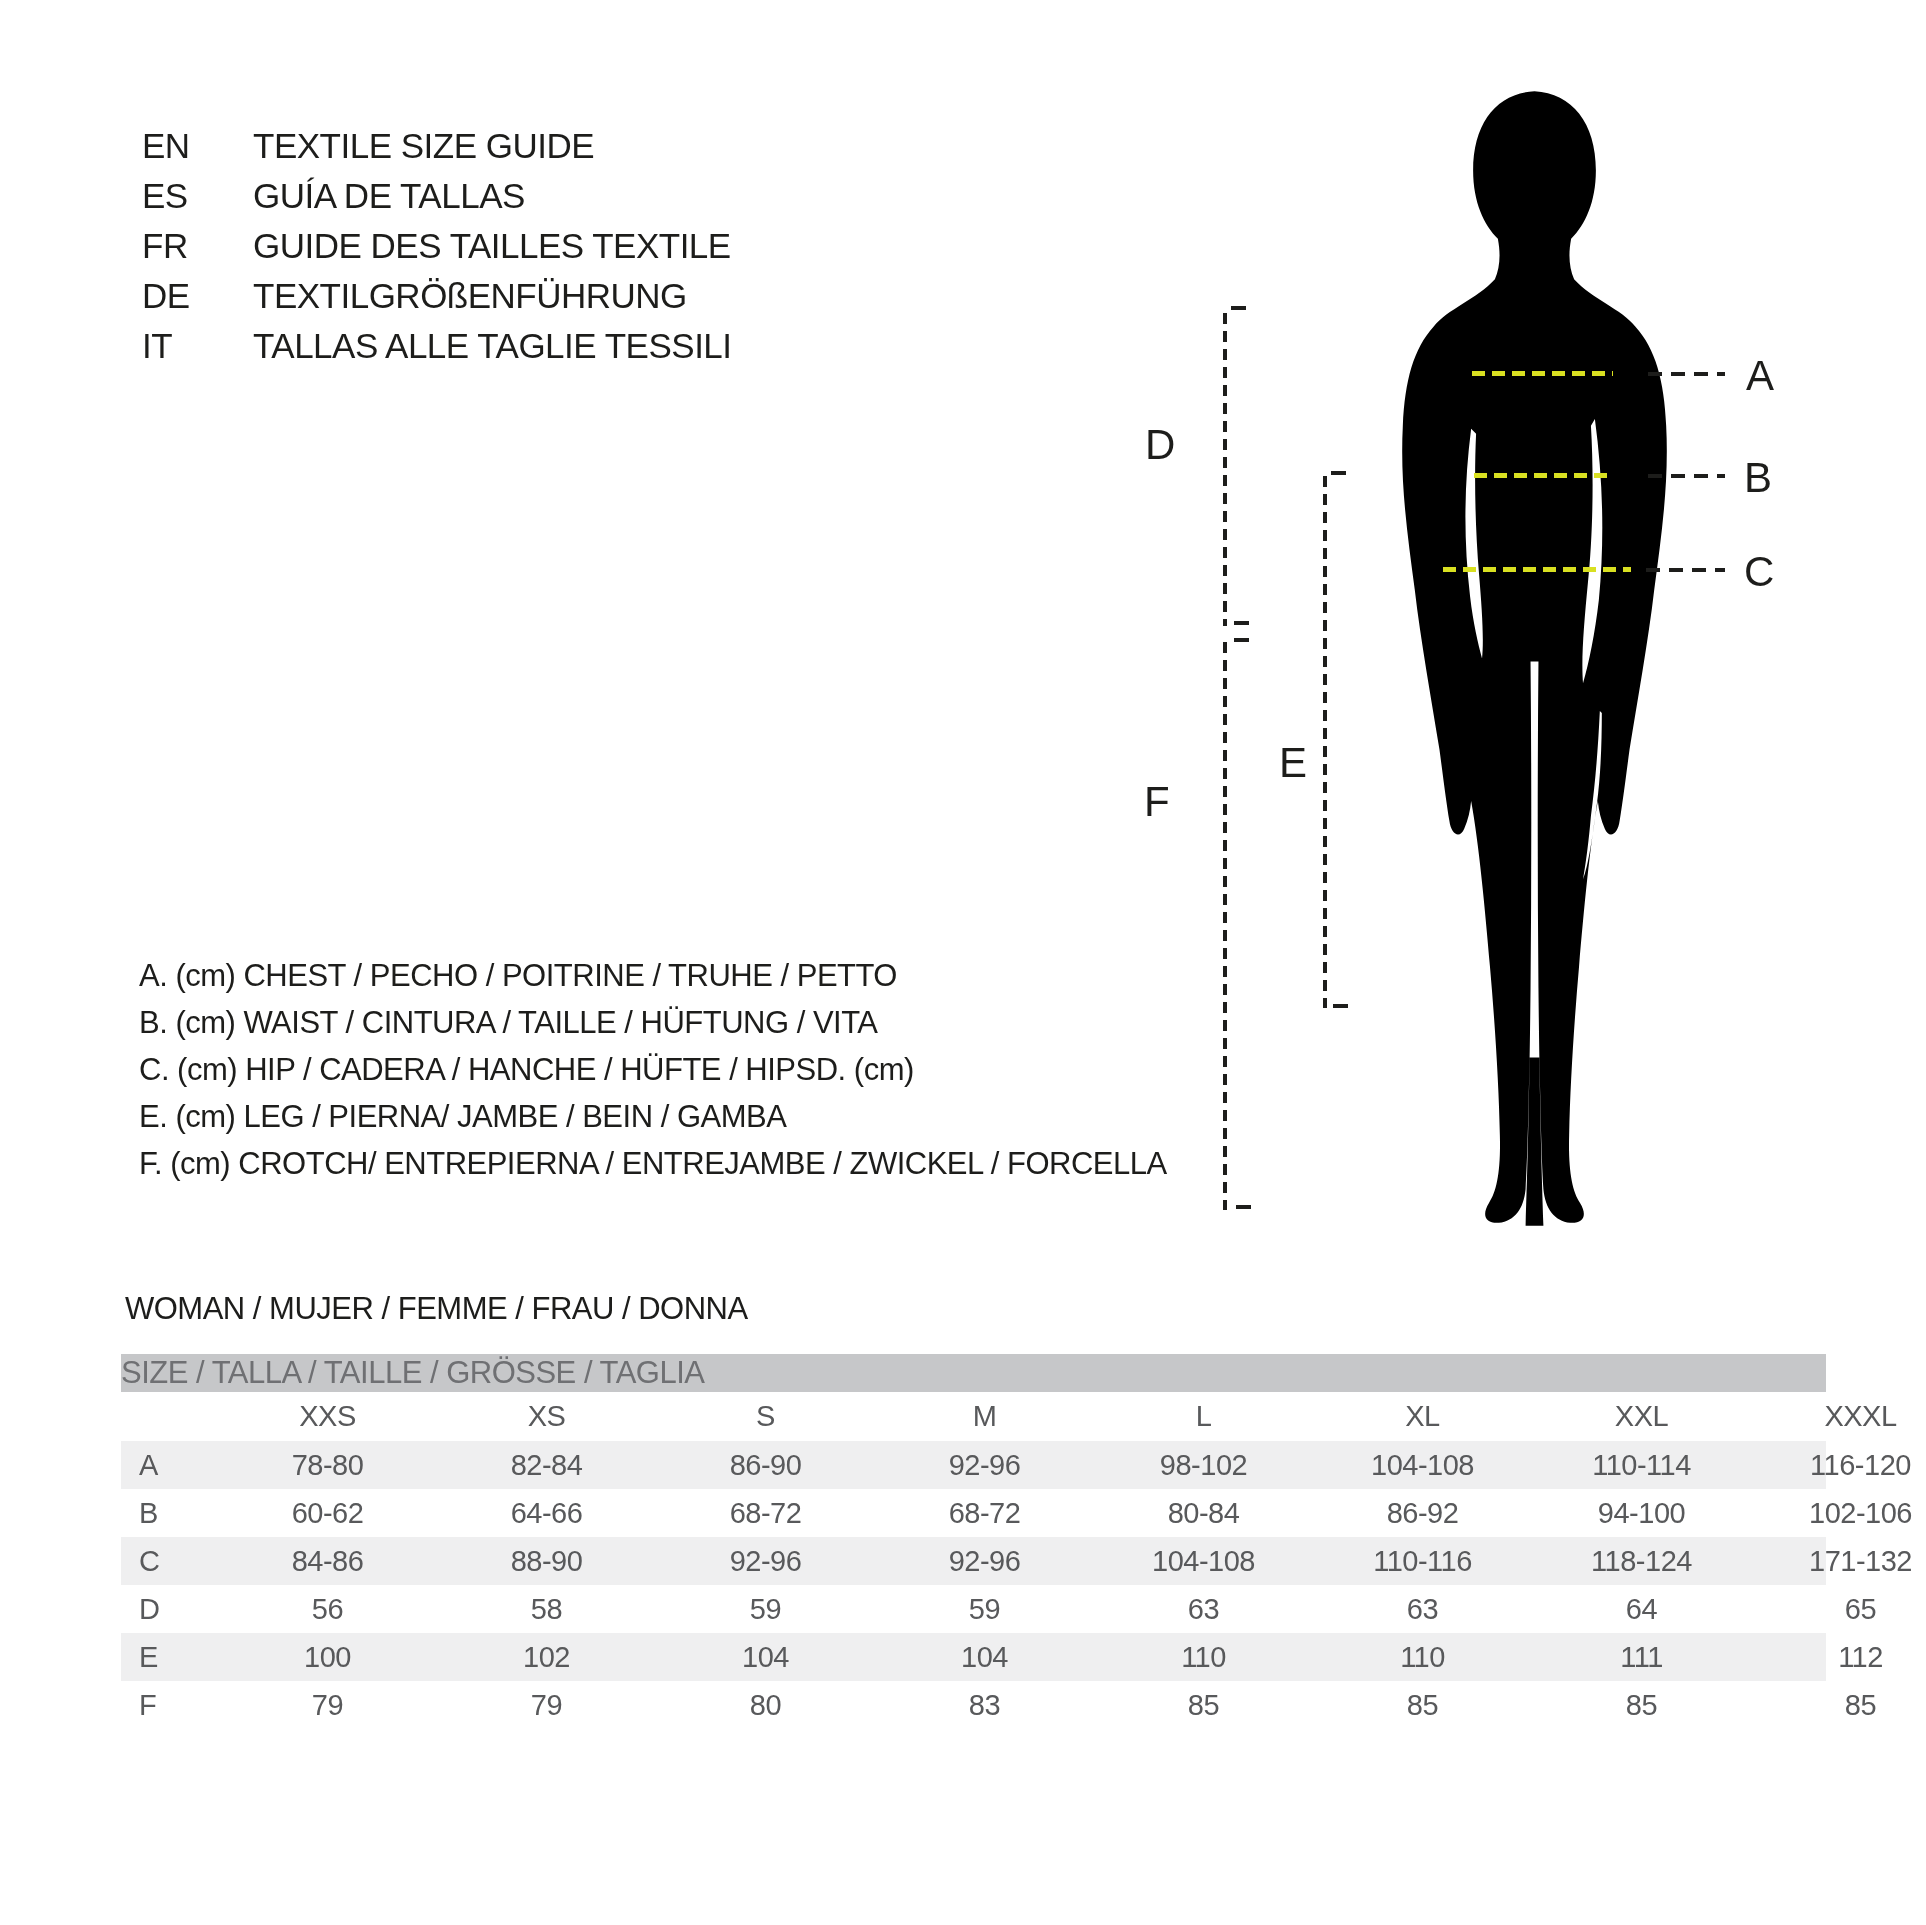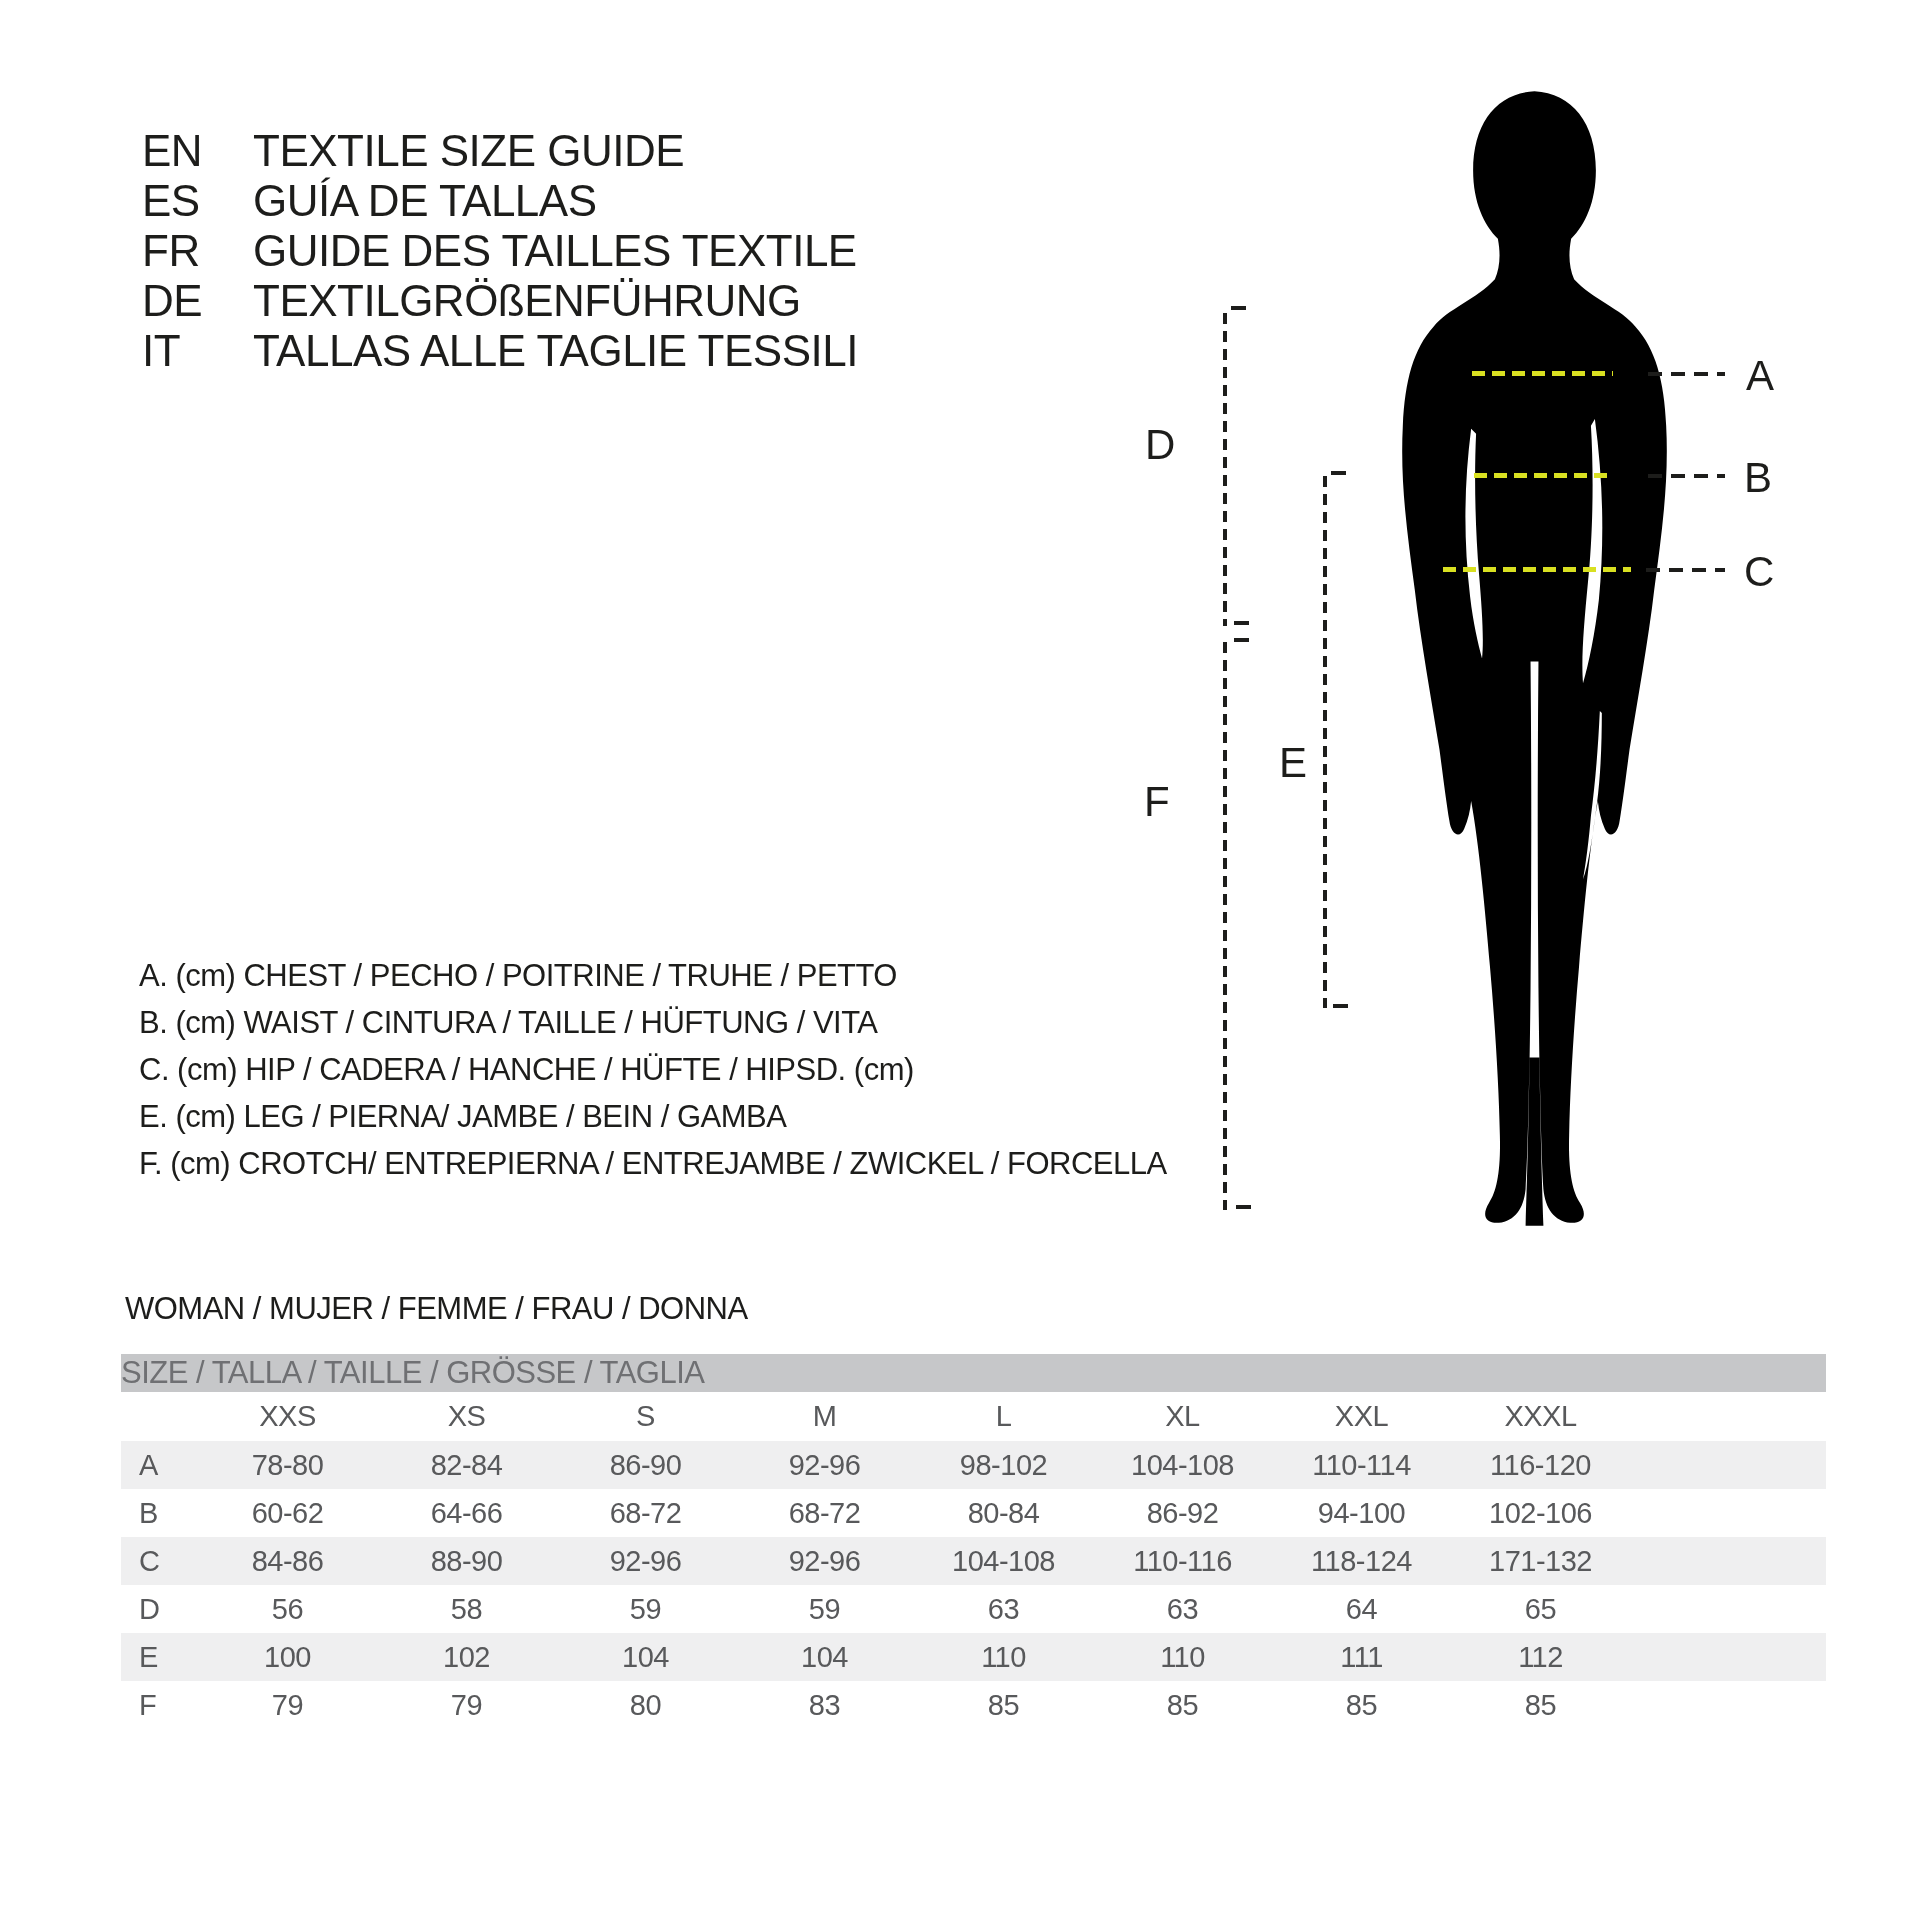--- a/index.html
+++ b/index.html
@@ -11,32 +11,32 @@
     --yellow:#d9e021;
   }
   *{margin:0;padding:0;box-sizing:border-box;}
   html,body{background:#fff;}
   body{
     width:1927px;height:1926px;position:relative;overflow:hidden;
     font-family:"Liberation Sans", sans-serif;color:var(--ink);
   }
   
   .lang-block{position:absolute;left:142px;top:126px;}
-  .lang-line{display:flex;height:50px;align-items:center;font-size:44px;letter-spacing:-0.5px;font-stretch:condensed;}
+  .lang-line{display:flex;height:50px;font-size:35px;letter-spacing:-0.5px;font-stretch:condensed;}
   .lang-code{width:111px;flex:0 0 111px;}
   
   .legend-block{position:absolute;left:139px;top:952px;}
   .legend-line{height:47px;display:flex;align-items:center;font-size:31px;letter-spacing:-0.5px;font-stretch:condensed;}
   
   .gender-line{position:absolute;left:125px;top:1287px;height:44px;display:flex;align-items:center;font-size:31px;letter-spacing:-0.5px;font-stretch:condensed;}
   
   .size-table{position:absolute;left:121px;top:1354px;width:1705px;color:var(--tbl-text);font-stretch:condensed;}
   .tbl-bar{height:38px;background:var(--bar-bg);color:var(--bar-text);
     display:flex;align-items:center;font-size:31px;letter-spacing:-0.5px;}
-  .trow{display:grid;grid-template-columns:77px repeat(8,179px) 1fr;align-items:center;}
+  .trow{display:grid;grid-template-columns:77px repeat(8,179px) 1fr;align-items:center;gap:40px;}
   .trow.sizes{height:49px;}
   .trow.data{height:48px;}
   .trow .cell{text-align:center;font-size:29px;letter-spacing:-0.5px;}
   .trow .lbl{text-align:left;padding-left:18px;}
   .shade{background:var(--band);}
   
   .silhouette{position:absolute;left:1386px;top:87px;width:297px;height:1141px;}
   .dash-h-yellow{position:absolute;height:5px;
     background:repeating-linear-gradient(90deg,var(--yellow) 0 13px,transparent 13px 20px);}
   .dash-h-black{position:absolute;height:4px;

